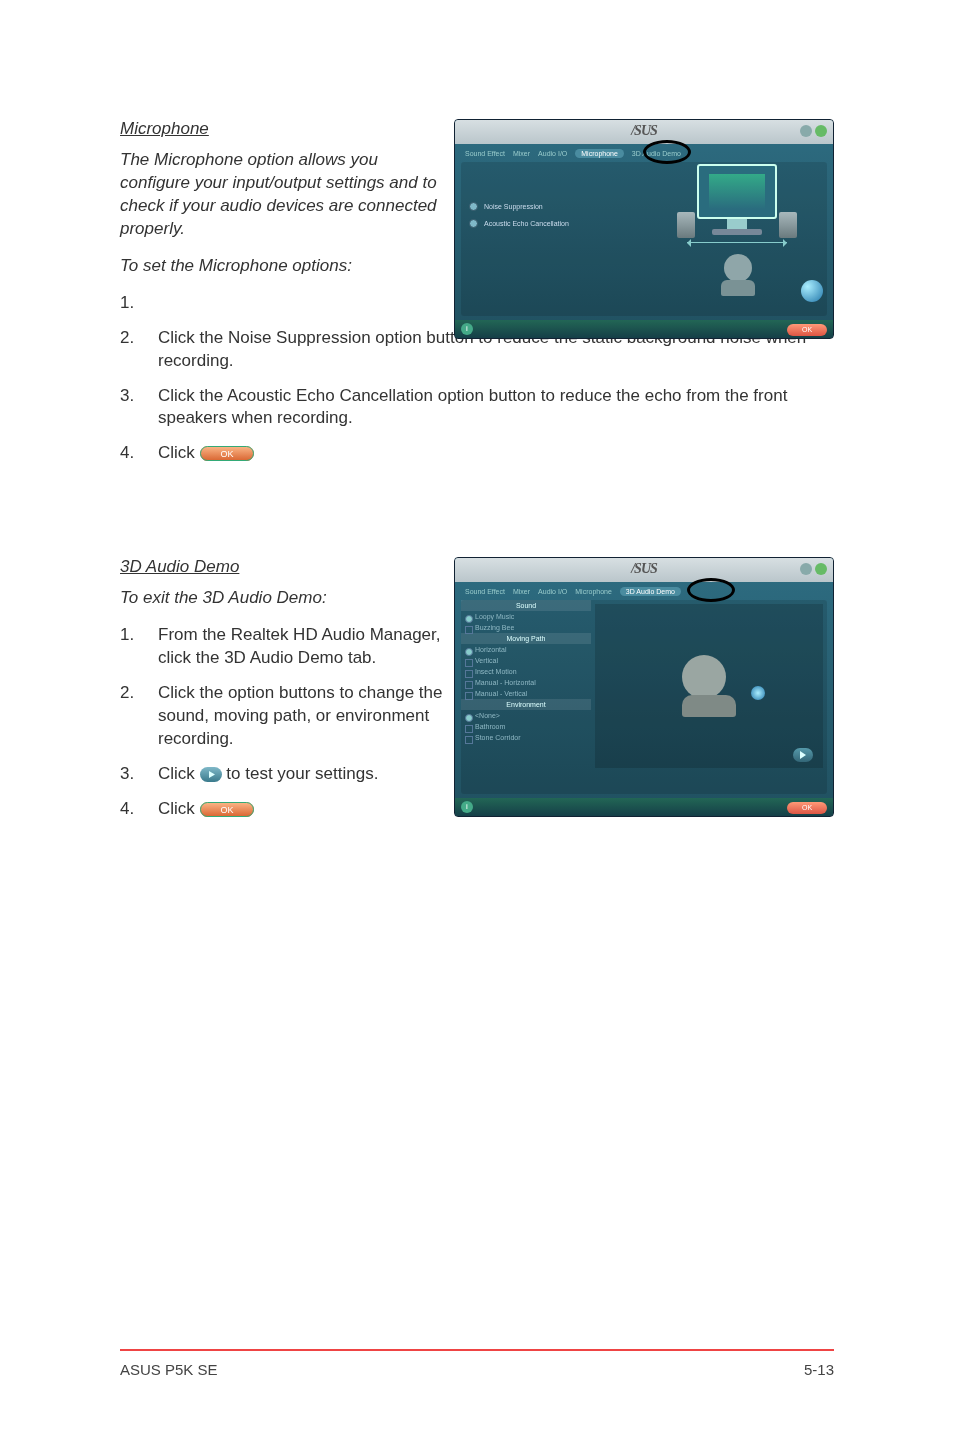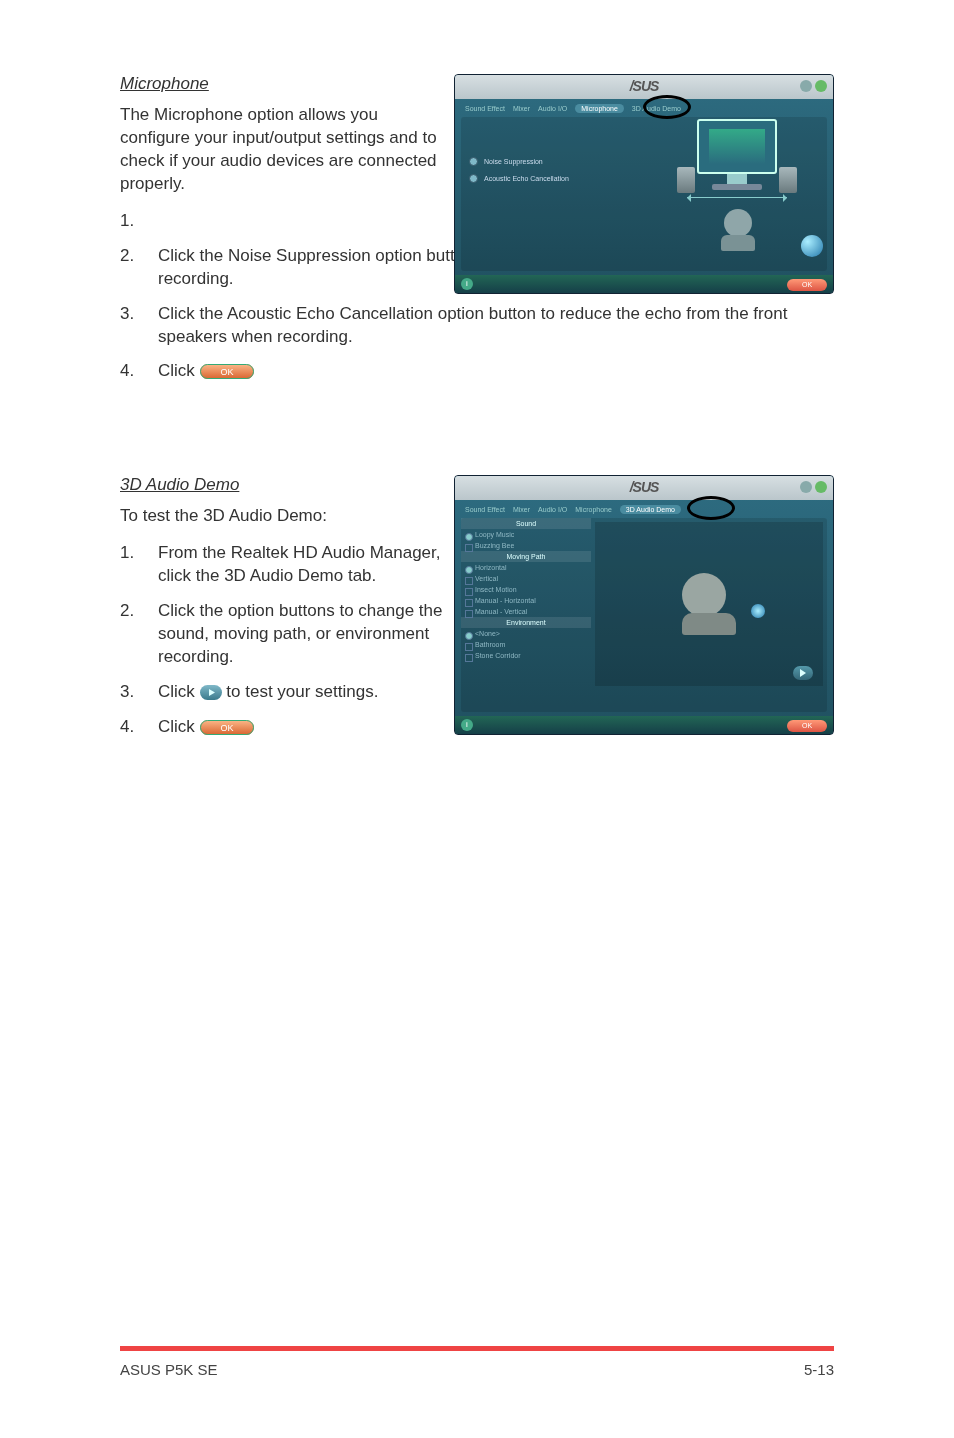--- a/index.html
+++ b/index.html
@@ -1,39 +1,39 @@
 <!DOCTYPE html>
 <html><head>
 <meta charset="utf-8">
 <style>
   * { box-sizing: border-box; margin: 0; padding: 0; }
   body { width: 954px; height: 1438px; background: #fff; font-family: Arial, Helvetica, sans-serif; position: relative; }
-  .page { padding: 74px 120px 0 120px; color: #333; }
+  .page { padding: 119px 120px 0 120px; color: #333; }
   .section-head { font-style: italic; text-decoration: underline; font-size: 17px; margin-bottom: 10px; }
   .blockwrap { position: relative; }
   .textcol { width: 330px; }
-  .para { font-size: 17px; line-height: 1.35; margin-bottom: 14px; }
+  .para { font-size: 17px; line-height: 1.35; margin-bottom: 14px; font-style: italic; }
   ol.steps { list-style: none; font-size: 17px; }
   ol.steps > li { display: flex; margin-bottom: 12px; line-height: 1.35; }
   ol.steps > li .num { width: 38px; flex: 0 0 38px; }
   ol.steps > li .txt { flex: 1; }
   .fullw { width: 100%; }
   .inline-btn-ok { display: inline-block; width: 54px; height: 17px; vertical-align: middle; position: relative; }
   .inline-btn-ok svg { width: 54px; height: 17px; display: block; }
   .inline-btn-play { display: inline-block; width: 22px; height: 17px; vertical-align: middle; }
   .inline-btn-play svg { width: 22px; height: 17px; display: block; }
 
   
   .shot { position: absolute; right: 0; width: 380px; }
   .shot1 { top: 0; height: 220px; }
   .shot2 { top: 0; height: 260px; }
 
   .win { width: 100%; height: 100%; background: linear-gradient(#2e6d82,#205060); border: 1px solid #123; border-radius: 4px; position: relative; font-size: 8px; color: #bde; overflow: hidden; }
   .win-top { height: 24px; background: linear-gradient(#d7dfe2,#bac6cb); position: relative; }
-  .asus-logo { position: absolute; left: 50%; transform: translateX(-50%); top: 3px; font-family: Liberation Sans, sans-serif; font-weight: bold; font-style: italic; font-size: 14px; color: #555; letter-spacing: -1px; }
+  .asus-logo { position: absolute; left: 50%; transform: translateX(-50%); top: 3px; font-family: Liberation Serif, serif; font-weight: bold; font-style: italic; font-size: 14px; color: #555; letter-spacing: -1px; }
   .winctl { position: absolute; right: 6px; top: 5px; display: flex; gap: 3px; }
   .winctl .c { width: 12px; height: 12px; border-radius: 50%; }
   .c-min { background: #8aa; }
   .c-close { background: #6b6; }
   .tabs { display: flex; gap: 8px; padding: 4px 10px; height: 18px; color: #9cc; font-size: 7px; align-items: center; }
   .tabs .tab { white-space: nowrap; }
   .tabs .pill { background: #4a8ca0; color: #fff; border-radius: 8px; padding: 1px 6px; position: relative; }
   .circ { position: absolute; border: 3px solid #000; border-radius: 50%; width: 48px; height: 24px; }
   .circ1 { top: 20px; left: 188px; }
   .circ2 { top: 20px; left: 232px; }
@@ -74,21 +74,21 @@
   .demo-head { position: absolute; left: 50%; top: 50%; transform: translate(-50%,-50%); }
   .demo-head .skull2 { width: 44px; height: 44px; background: #9aa6a2; border-radius: 50%; }
   .demo-head .neck2 { width: 54px; height: 22px; background: #7f8a86; border-radius: 10px 10px 3px 3px; margin-top:-4px; }
   .ball { position: absolute; right: 58px; top: 50%; width: 14px; height: 14px; background: radial-gradient(#aef,#27a); border-radius: 50%; }
   .play-sm { position: absolute; right: 10px; bottom: 6px; width: 20px; height: 14px; background: linear-gradient(#59a,#367); border-radius: 7px; }
   .play-sm:after { content:""; position:absolute; left:7px; top:3px; border:4px solid transparent; border-left:6px solid #dff; }
 
   .gap { height: 80px; }
 
   .footer { position: absolute; left: 0; right: 0; bottom: 60px; padding: 0 120px; }
-  .footer-line { border-top: 5px solid #ef4444; padding-top: 10px; display: flex; justify-content: space-between; font-size: 15px; color: #444; }
+  .footer-line { border-top: 2px solid #ef4444; padding-top: 10px; display: flex; justify-content: space-between; font-size: 15px; color: #444; }
 </style>
 </head>
 <body>
 
 <div class="page">
 
   <div class="blockwrap">
     <div class="section-head">Microphone</div>
 
     <div class="shot shot1">
@@ -135,20 +135,21 @@
         </div>
         <div class="shot-foot">
           <div class="info-i">i</div>
           <div class="ok-pill">OK</div>
         </div>
       </div>
     </div>
 
     <div class="textcol">
       <p class="para">The Microphone option allows you configure your input/output settings and to check if your audio devices are connected properly.</p>
+      <p class="para">To set the Microphone options:</p>
       <ol class="steps">
         <li>
             <span class="num">1.</span>
           </li>
       </ol>
     </div>
     <ol class="steps fullw">
       <li>
           <span class="num">2.</span>
           <span class="txt">Click the Noise Suppression option button to reduce the static background noise when recording.</span>
@@ -227,21 +228,21 @@
           </div>
         </div>
         <div class="shot-foot">
           <div class="info-i">i</div>
           <div class="ok-pill">OK</div>
         </div>
       </div>
     </div>
 
     <div class="textcol">
-      <p class="para">To test the 3D Audio Demo:</p>
+      <p class="para">To exit the 3D Audio Demo:</p>
       <ol class="steps">
         <li>
             <span class="num">1.</span>
             <span class="txt">From the Realtek HD Audio Manager, click the 3D Audio Demo tab.</span>
           </li>
         <li>
             <span class="num">2.</span>
             <span class="txt">Click the option buttons to change the sound, moving path, or environment recording.</span>
           </li>
       </ol>

